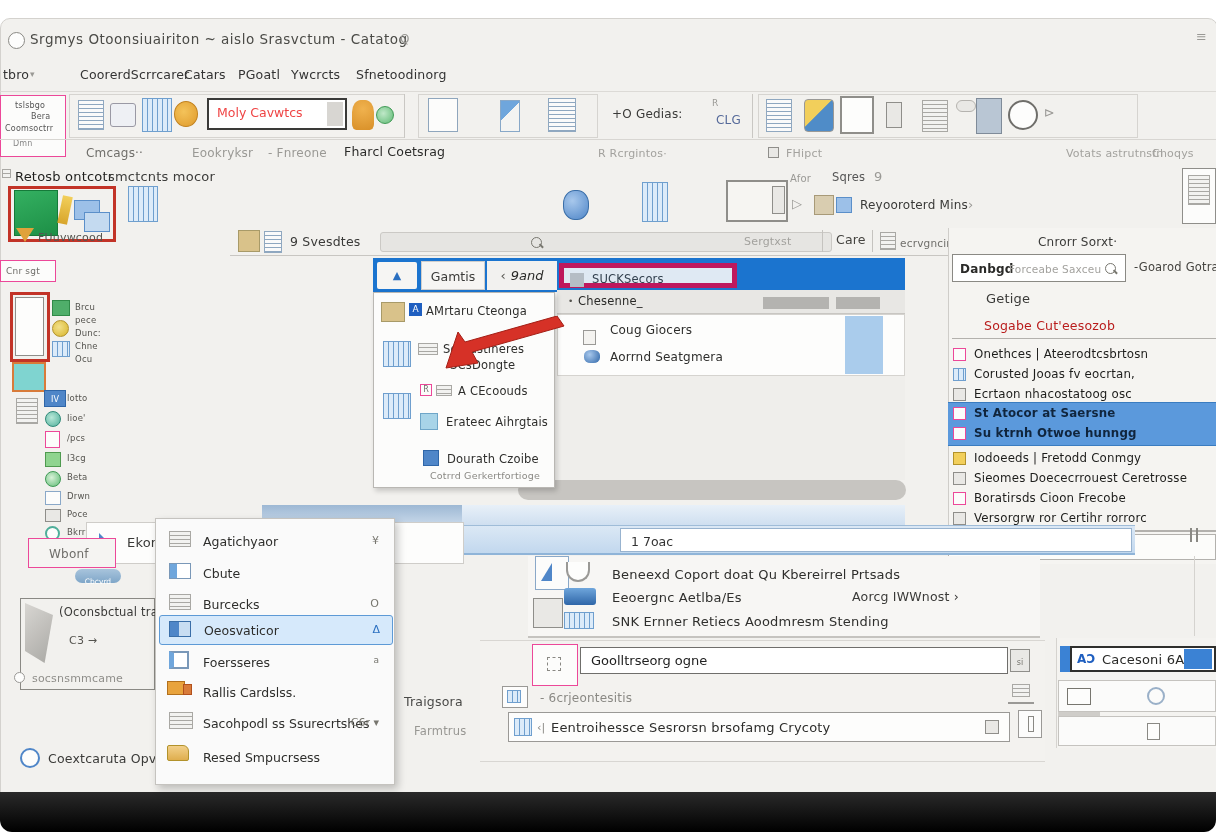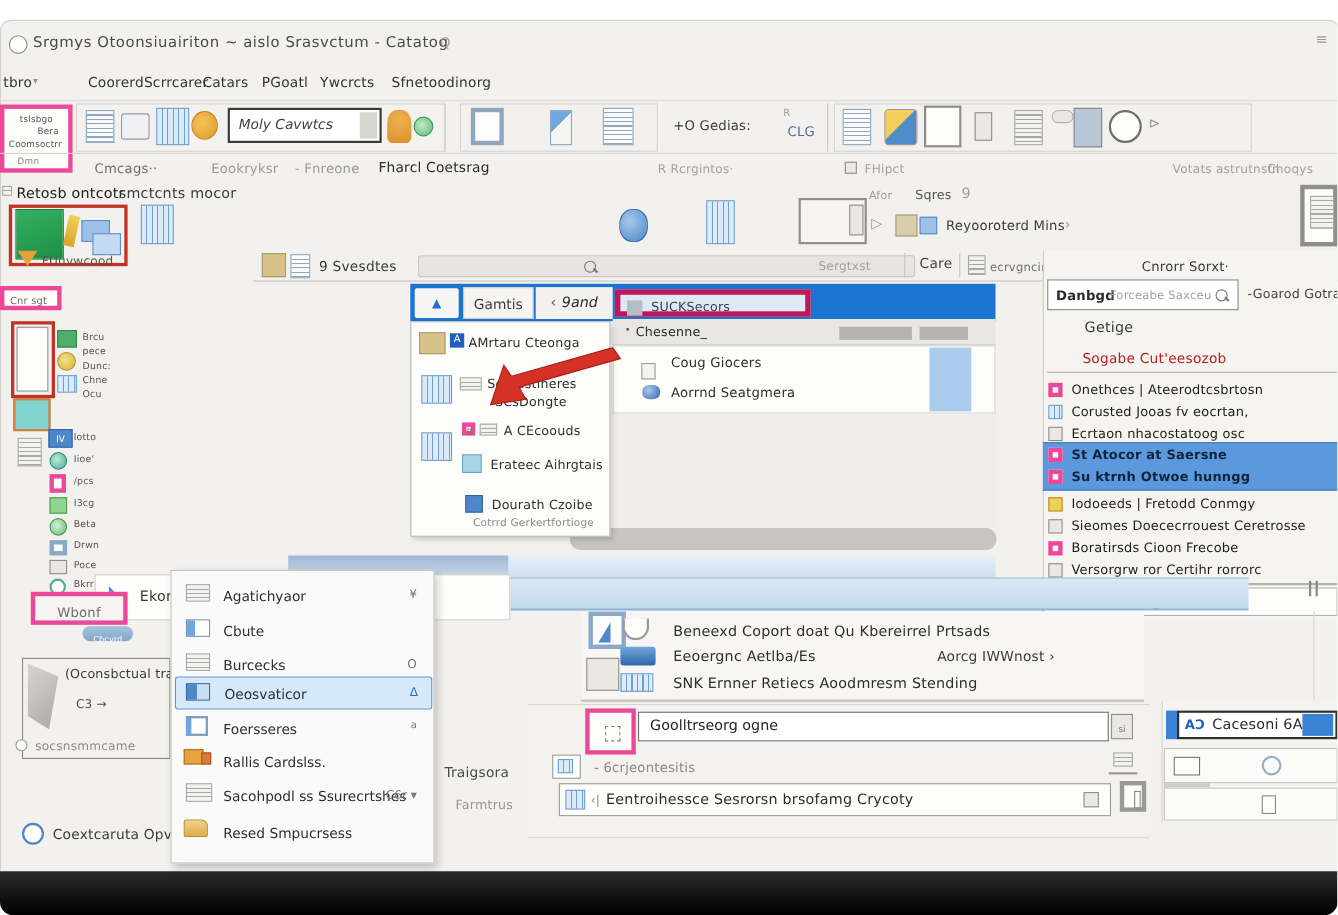--- a/index.html
+++ b/index.html
@@ -5,21 +5,21 @@
   html,body{margin:0;padding:0;background:#fff;}
   .screen{position:relative;width:1216px;height:832px;overflow:hidden;background:#fff;
     font-family:"DejaVu Sans",sans-serif;color:#333;}
   .b{position:absolute;box-sizing:border-box;}
   .t{position:absolute;white-space:nowrap;line-height:1;font-size:12px;color:#333;letter-spacing:.2px;}
   .grey{color:#9a9995;}
   .app{position:absolute;left:0;top:18px;width:1216px;height:775px;background:#f2f1ee;
     border:1px solid #d4d2ce;border-radius:10px 10px 0 0;}
   .bottombar{position:absolute;left:0;top:792px;width:1216px;height:40px;
     background:linear-gradient(180deg,#2a2a2a,#000);border-radius:0 0 12px 12px;}
-  .w{background:#fcfcfb;border:4px solid #ec4899;}
+  .w{background:#fcfcfb;border:1px solid #ec4899;}
   .lines{background:repeating-linear-gradient(180deg,#fafafa 0 3px,#8ea7c0 3px 4px);border:1px solid #90a8c0;}
   .lines-grey{background:repeating-linear-gradient(180deg,#f2f2f0 0 3px,#a9a8a4 3px 4px);border:1px solid #a9a8a4;}
   .grid-blue{background:repeating-linear-gradient(90deg,#dcebf9 0 4px,#6f9fce 4px 5px),
              repeating-linear-gradient(180deg,rgba(0,0,0,0) 0 4px,#6f9fce 4px 5px);
              background-color:#e8f1fa;border:1px solid #6f9fce;}
   .sq-grey{background:#e9e8e5;border:1px solid #8f8e8a;}
   .circle{border-radius:50%;}
   .mag{position:absolute;width:9px;height:9px;border:1.5px solid #78776f;border-radius:50%;}
   .mag::after{content:"";position:absolute;left:7px;top:7px;width:5px;height:1.5px;background:#78776f;transform:rotate(45deg);}
   .redbox{border:3px solid #c23327;background:transparent;}
@@ -54,21 +54,21 @@
     <div class="t" style="left:30px;top:17px;font-size:8px;color:#555;">Bera</div>
     <div class="t" style="left:4px;top:29px;font-size:8px;color:#555;">Coomsoctrr</div>
     <div class="t" style="left:12px;top:44px;font-size:8px;color:#888;">Dmn</div>
   </div>
   <div class="b" style="left:69px;top:94px;width:336px;height:44px;border:1px solid #d6d4d0;background:#f3f2ef;"></div>
   <div class="b lines" style="left:78px;top:100px;width:26px;height:30px;"></div>
   <div class="b" style="left:110px;top:103px;width:26px;height:24px;border:1.5px solid #9a99a4;background:#eef0f4;border-radius:3px;"></div>
   <div class="b grid-blue" style="left:142px;top:98px;width:30px;height:34px;"></div>
   <div class="b circle" style="left:174px;top:101px;width:24px;height:26px;background:radial-gradient(circle at 40% 40%,#f4c35a,#df9a2b);border:1px solid #c2821d;"></div>
   <div class="b" style="left:207px;top:98px;width:140px;height:32px;background:#fff;border:2px solid #3a3a38;">
-    <input style="position: absolute; left: 6px; top: 4px; width: 108px; border: none; outline: none; font-size: 12.5px; color: #404040; background: transparent; font-style: italic;" value="Moly Cavwtcs">
+    <input style="position: absolute; left: 6px; top: 4px; width: 108px; border: none; outline: none; font-size: 12.5px; color: #ef4444; background: transparent;" value="Moly Cavwtcs">
     <div class="b" style="right:2px;top:2px;width:16px;height:24px;background:#d8d6d2;"></div>
   </div>
   <div class="b" style="left:352px;top:100px;width:22px;height:30px;background:radial-gradient(circle at 50% 30%,#f0b24e,#d88f28);border-radius:40% 40% 20% 20%;"></div>
   <div class="b circle" style="left:376px;top:106px;width:18px;height:18px;background:radial-gradient(circle at 40% 40%,#bfe8c8,#5fba74);border:1px solid #3f9a55;"></div>
   <div class="b" style="left:404px;top:94px;width:1px;height:44px;background:#c9c7c3;"></div>
   <div class="b" style="left:418px;top:94px;width:180px;height:44px;border:1px solid #d6d4d0;"></div>
   <div class="b w" style="left:428px;top:98px;width:30px;height:34px;border-color:#8fa6bd;"></div>
   <div class="b" style="left:500px;top:100px;width:20px;height:32px;background:linear-gradient(135deg,#6fa6dc 40%,#f4f4f2 41%);border:1px solid #88a8c8;"></div>
   <div class="b lines" style="left:548px;top:98px;width:28px;height:34px;"></div>
   <div class="t" style="left:612px;top:108px;font-size:12px;color:#3a3a38;">+O Gedias:</div>
@@ -257,20 +257,23 @@
   <div class="b" style="left:583px;top:330px;width:13px;height:15px;border:1.5px solid #9a9996;background:#f4f3f0;"></div>
   <div class="t" style="left:610px;top:324px;font-size:12px;color:#2e2e2c;">Coug Giocers</div>
   <div class="b" style="left:584px;top:350px;width:16px;height:13px;background:radial-gradient(circle at 35% 35%,#a8c8ec,#2f66a8);border-radius:40%;"></div>
   <div class="t" style="left:610px;top:351px;font-size:12px;color:#2e2e2c;">Aorrnd Seatgmera</div>
   <div class="b" style="left:845px;top:316px;width:38px;height:58px;background:#aaccec;"></div>
   <div class="b" style="left:557px;top:376px;width:348px;height:104px;background:#efeeeb;"></div>
   <div class="b" style="left:518px;top:480px;width:388px;height:20px;background:#c7c5c1;border-radius:10px;"></div>
   <div class="b" style="left:285px;top:505px;width:620px;height:20px;background:linear-gradient(180deg,#e8f0f8,#cfdff0);"></div>
 
   <div class="b" style="left:373px;top:525px;width:762px;height:30px;background:linear-gradient(180deg,#dbe8f5,#c2d8ee);border-top:1px solid #9fbcd8;border-bottom:2px solid #8fb4d8;"></div>
+  <div class="b" style="left:620px;top:528px;width:512px;height:24px;background:#fff;border:1px solid #98b3cf;">
+    <input style="position: absolute; left: 8px; top: 4px; width: 480px; border: none; outline: none; font-size: 12.5px; color: rgb(51, 51, 51); background: transparent;" value="1 7oac">
+  </div>
   <div class="b" style="left:1190px;top:528px;width:2px;height:14px;background:#8a8984;"></div>
   <div class="b" style="left:1196px;top:528px;width:2px;height:14px;background:#8a8984;"></div>
 
   <div class="b" style="left:528px;top:556px;width:512px;height:82px;background:#f7f6f4;border-bottom:2px solid #c5c3bf;"></div>
   <div class="b w" style="left:535px;top:556px;width:34px;height:34px;border-color:#8aa8c8;">
     <div class="b" style="left:5px;top:6px;width:0;height:0;border-left:11px solid transparent;border-bottom:18px solid #4f86c8;"></div>
   </div>
   <div class="b sq-grey" style="left:533px;top:598px;width:30px;height:30px;"></div>
   <div class="b" style="left:566px;top:562px;width:24px;height:20px;border:2px solid #9a9996;border-top:none;border-radius:0 0 12px 12px;background:#fdfdfc;"></div>
   <div class="t" style="left:612px;top:568px;font-size:13px;color:#2f2f2d;">Beneexd Coport doat Qu Kbereirrel Prtsads</div>

